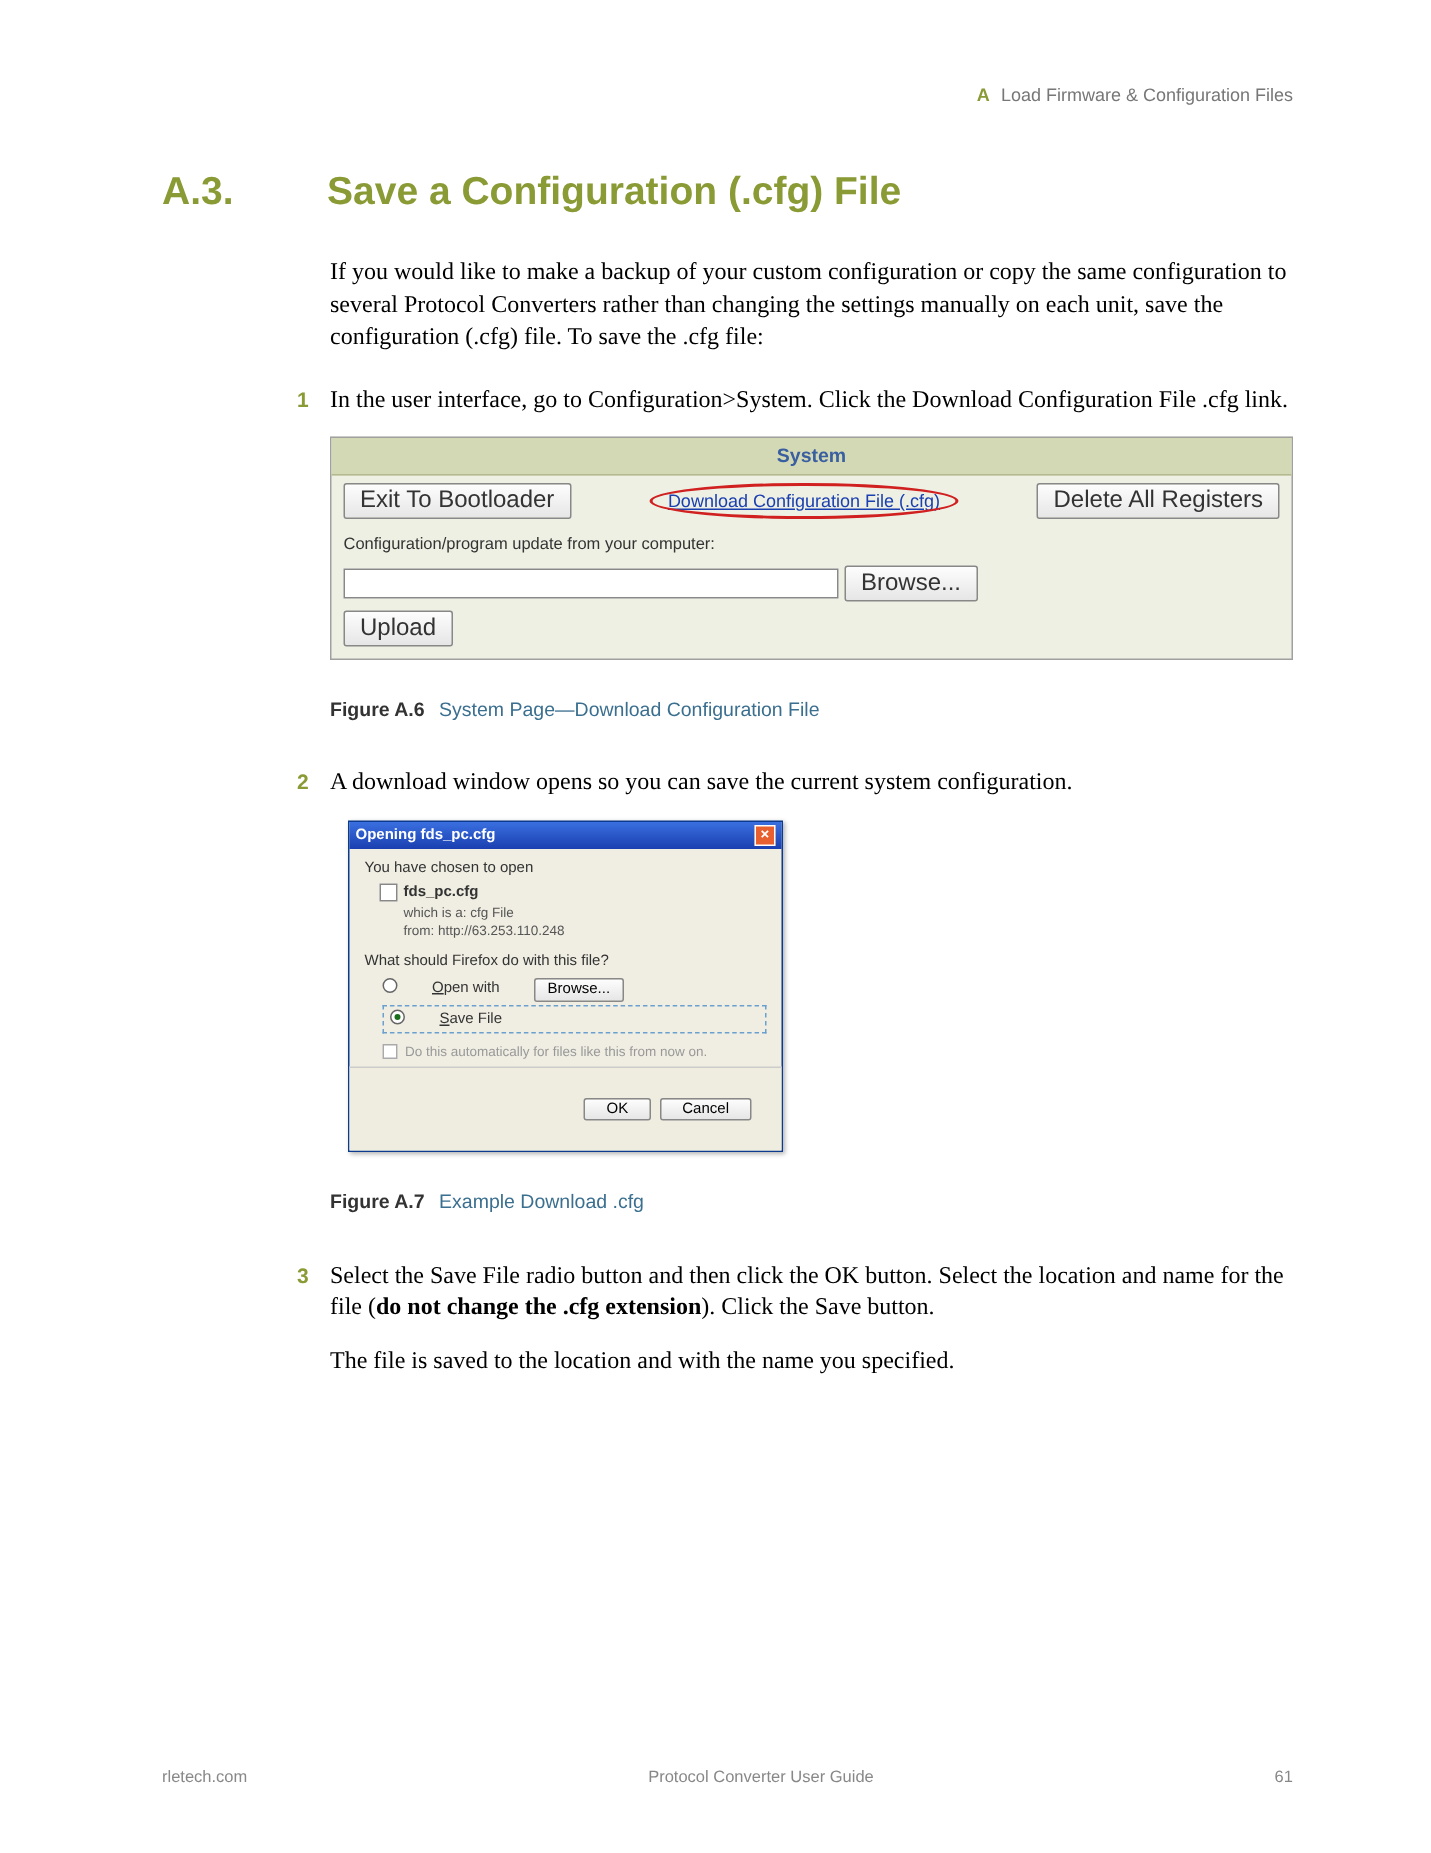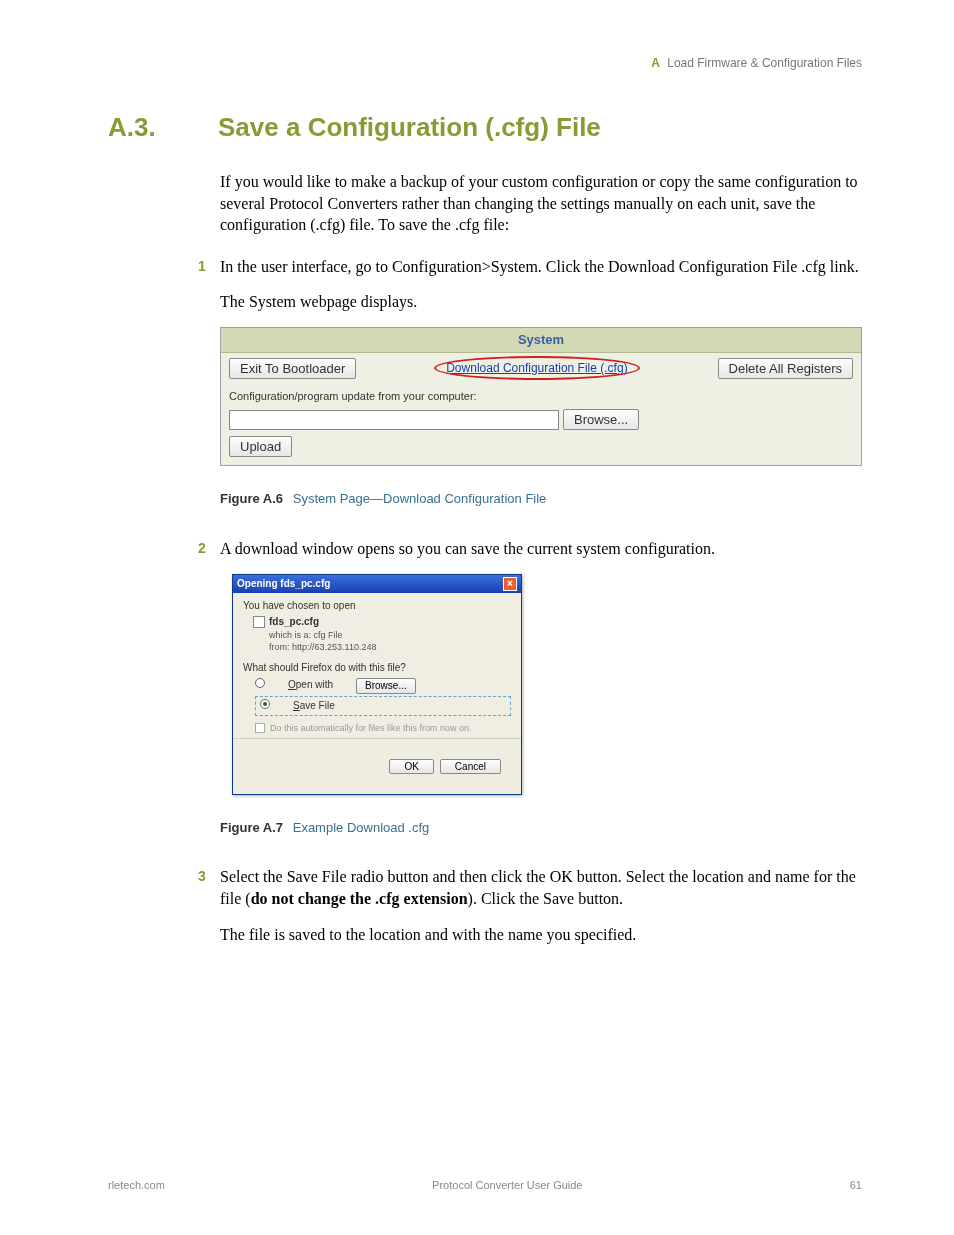--- a/index.html
+++ b/index.html
@@ -68,21 +68,21 @@
     justify-content: space-between;
     align-items: center;
     padding: 5px 8px 10px 8px;
   }
   .sys-btn {
     background: linear-gradient(#fdfdfd,#e6e6e6);
     border: 1px solid #888;
     border-radius: 2px;
     padding: 2px 10px;
     font-family: Tahoma, Arial, sans-serif;
-    font-size: 13px;
+    font-size: 16px;
     color: #333;
   }
   .dl-link-wrap {
     position: relative;
     display: inline-block;
   }
   .dl-link {
     color: #1a3fb0;
     text-decoration: underline;
     font-size: 12px;
@@ -227,21 +227,20 @@
   <h1 class="section-title">
     <span class="num">A.3.</span><span>Save a Configuration (.cfg) File</span>
   </h1>
 
   <div class="body-text">
     <p class="intro">If you would like to make a backup of your custom configuration or copy the same configuration to several Protocol Converters rather than changing the settings manually on each unit, save the configuration (.cfg) file. To save the .cfg file:</p>
 
     <div class="step">
       <span class="step-num">1</span>
       <p>In the user interface, go to Configuration&gt;System. Click the Download Configuration File .cfg link.</p>
-      <p>The System webpage displays.</p>
     </div>
 
     <div class="system-panel">
       <div class="system-panel-header">System</div>
       <div class="system-panel-row1">
         <button class="sys-btn">Exit To Bootloader</button>
         <span class="dl-link-wrap">
           <a class="dl-link">Download Configuration File (.cfg)</a>
           <span class="oval"></span>
         </span>

